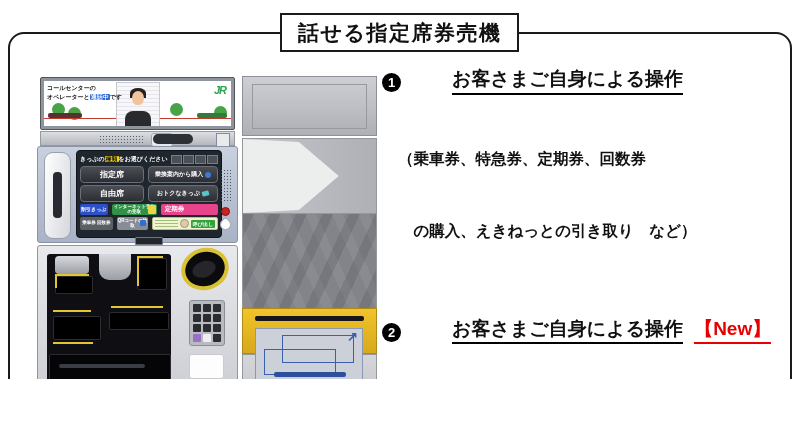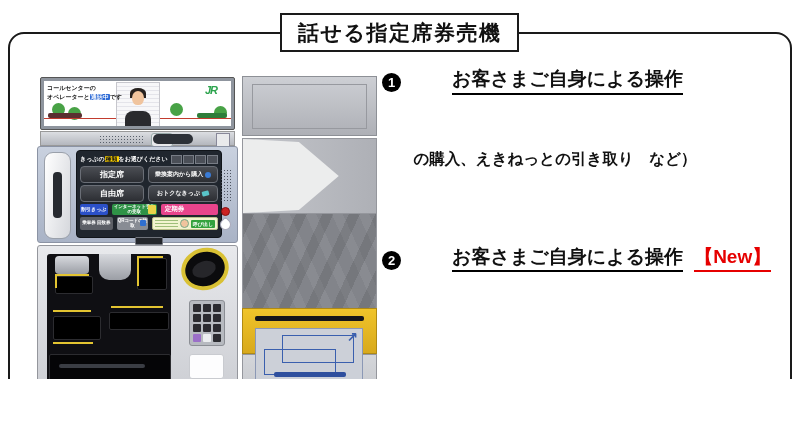--- a/index.html
+++ b/index.html
@@ -43,21 +43,21 @@
            background:#f0c49e;border-radius:50% 50% 45% 45%;}
   .op-hair{position:absolute;left:50%;top:5px;transform:translateX(-50%);width:16px;height:10px;
            background:#26211f;border-radius:50% 50% 0 0;}
   .op-suit{position:absolute;left:50%;bottom:0;transform:translateX(-50%);width:26px;height:16px;
            background:#2a2a2e;border-radius:8px 8px 0 0;}
   .tree{position:absolute;width:13px;height:13px;border-radius:50%;background:#48a246;top:22px;}
   .tree.t1{left:8px;} .tree.t2{left:24px;top:26px;} .tree.t3{left:126px;} .tree.t4{left:170px;top:25px;}
   .ground{position:absolute;left:0;bottom:7px;width:100%;height:1.5px;background:#c23b2e;}
   .train-l{position:absolute;left:4px;bottom:8px;width:34px;height:5px;background:#5a3030;border-radius:2px;}
   .train-r{position:absolute;right:4px;bottom:8px;width:30px;height:5px;background:#2e7d3a;border-radius:2px;}
-  .jr-logo{position:absolute;right:14px;top:3px;font-size:11px;font-weight:900;font-style:italic;
+  .jr-logo{position:absolute;right:5px;top:3px;font-size:11px;font-weight:900;font-style:italic;
            color:#2da44e;z-index:3;letter-spacing:-1px;}
 
   .m-midbar{position:absolute;left:5px;top:57px;width:195px;height:15px;
             background:linear-gradient(#dcdee2,#b4b7be);border:1px solid #999;box-sizing:border-box;}
   .speaker-dots{position:absolute;left:58px;top:3px;width:46px;height:9px;
                 background:radial-gradient(circle,#59606b 0.8px,transparent 1px);background-size:3px 3px;}
   .camera-win{position:absolute;left:112px;top:2px;width:40px;height:10px;background:#2c3037;border-radius:5px;}
   .camera-slider{position:absolute;left:110px;top:1px;width:20px;height:12px;background:#e8e9ec;
                  border:1px solid #9aa;border-radius:3px;}
   .att-icon{position:absolute;right:4px;top:1px;width:12px;height:12px;background:#e9eaec;border:1px solid #889;
@@ -169,20 +169,21 @@
   <div class="title-box">話せる指定席券売機</div>
 
   <div class="sections">
 
     <div class="section s1">
       <div class="sec-head">
         <span class="num-circle">1</span>
         <span class="heading-text">お客さまご自身による操作</span>
       </div>
       <div class="sec-body">
+        <div>（乗車券、特急券、定期券、回数券</div>
         <div>　の購入、えきねっとの引き取り　など）</div>
       </div>
     </div>
 
     <div class="section s2">
       <div class="sec-head">
         <span class="num-circle">2</span>
         <span class="heading-text">お客さまご自身による操作</span>
         <span class="badge">【New】</span>
       </div>

